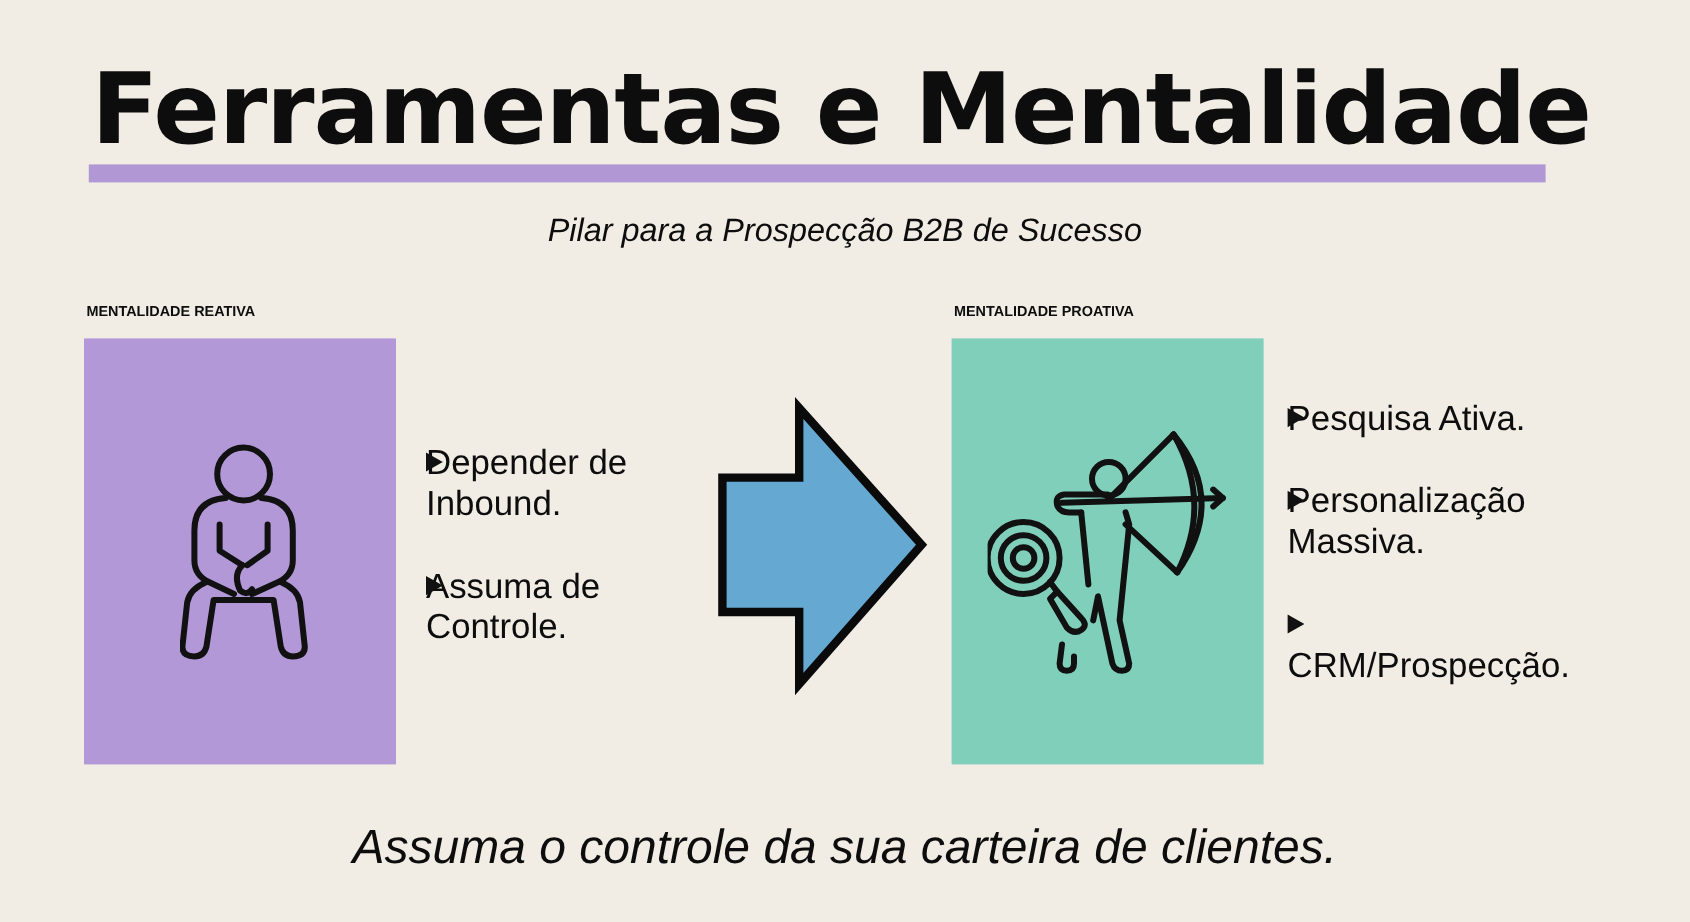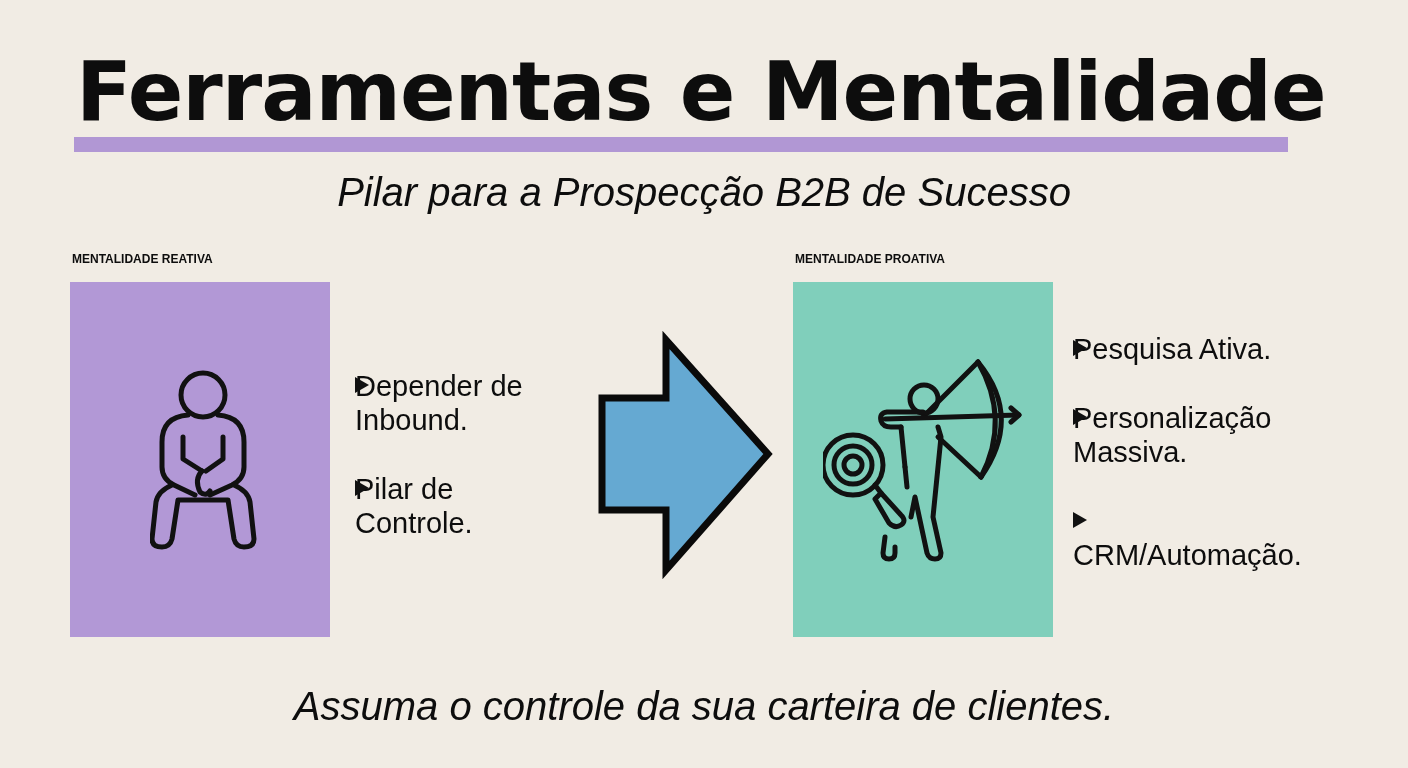--- a/index.html
+++ b/index.html
@@ -15,21 +15,21 @@
       font-size: 82px; font-weight: 700; letter-spacing: -1px;
       line-height: 96px; white-space: nowrap;
       font-family: "DejaVu Sans", "Liberation Sans", sans-serif;
     }
     .underline {
       position: absolute; left: 74px; top: 137px; width: 1214px; height: 15px;
       background: #b197d4;
     }
     .subtitle {
       position: absolute; left: 0; width: 1408px; top: 168px;
-      text-align: center; font-size: 40px; font-style: italic; line-height: 48px;
+      text-align: center; font-size: 27px; font-style: italic; line-height: 48px;
       font-family: "Liberation Sans", sans-serif;
     }
     .panel-label {
       position: absolute; top: 252px; font-size: 12px; font-weight: 700;
       letter-spacing: 0px; white-space: nowrap;
       font-family: "Liberation Sans", sans-serif;
     }
     .panel {
       position: absolute; top: 282px; width: 260px; height: 355px;
     }
@@ -77,21 +77,21 @@
   </svg>
 </div>
 <ul class="bullets left">
   <li>
     <span class="tri"></span>
     <span>Depender de</span><br>
     <span>Inbound.</span>
   </li>
   <li>
     <span class="tri"></span>
-    <span>Pilar de</span><br>
+    <span>Assuma de</span><br>
     <span>Controle.</span>
   </li>
 </ul>
 
 <svg class="arrow" width="182" height="252" viewBox="0 0 182 252">
   <polygon points="6,68 70,68 70,10 172,124 70,240 70,180 6,180" fill="#65a9d2" stroke="#0a0a0a" stroke-width="7" stroke-linejoin="miter"></polygon>
 </svg>
 
 <div class="panel-label" style="left:795px;">MENTALIDADE PROATIVA</div>
 <div class="panel proactive">
@@ -129,17 +129,17 @@
     <span>Pesquisa Ativa.</span>
   </li>
   <li>
     <span class="tri"></span>
     <span>Personalização</span><br>
     <span>Massiva.</span>
   </li>
   <li>
     <span class="tri"></span>
     <br>
-    <span>CRM/Automação.</span>
+    <span>CRM/Prospecção.</span>
   </li>
 </ul>
 
 <div class="footer">Assuma o controle da sua carteira de clientes.</div>
 
 </body></html>

